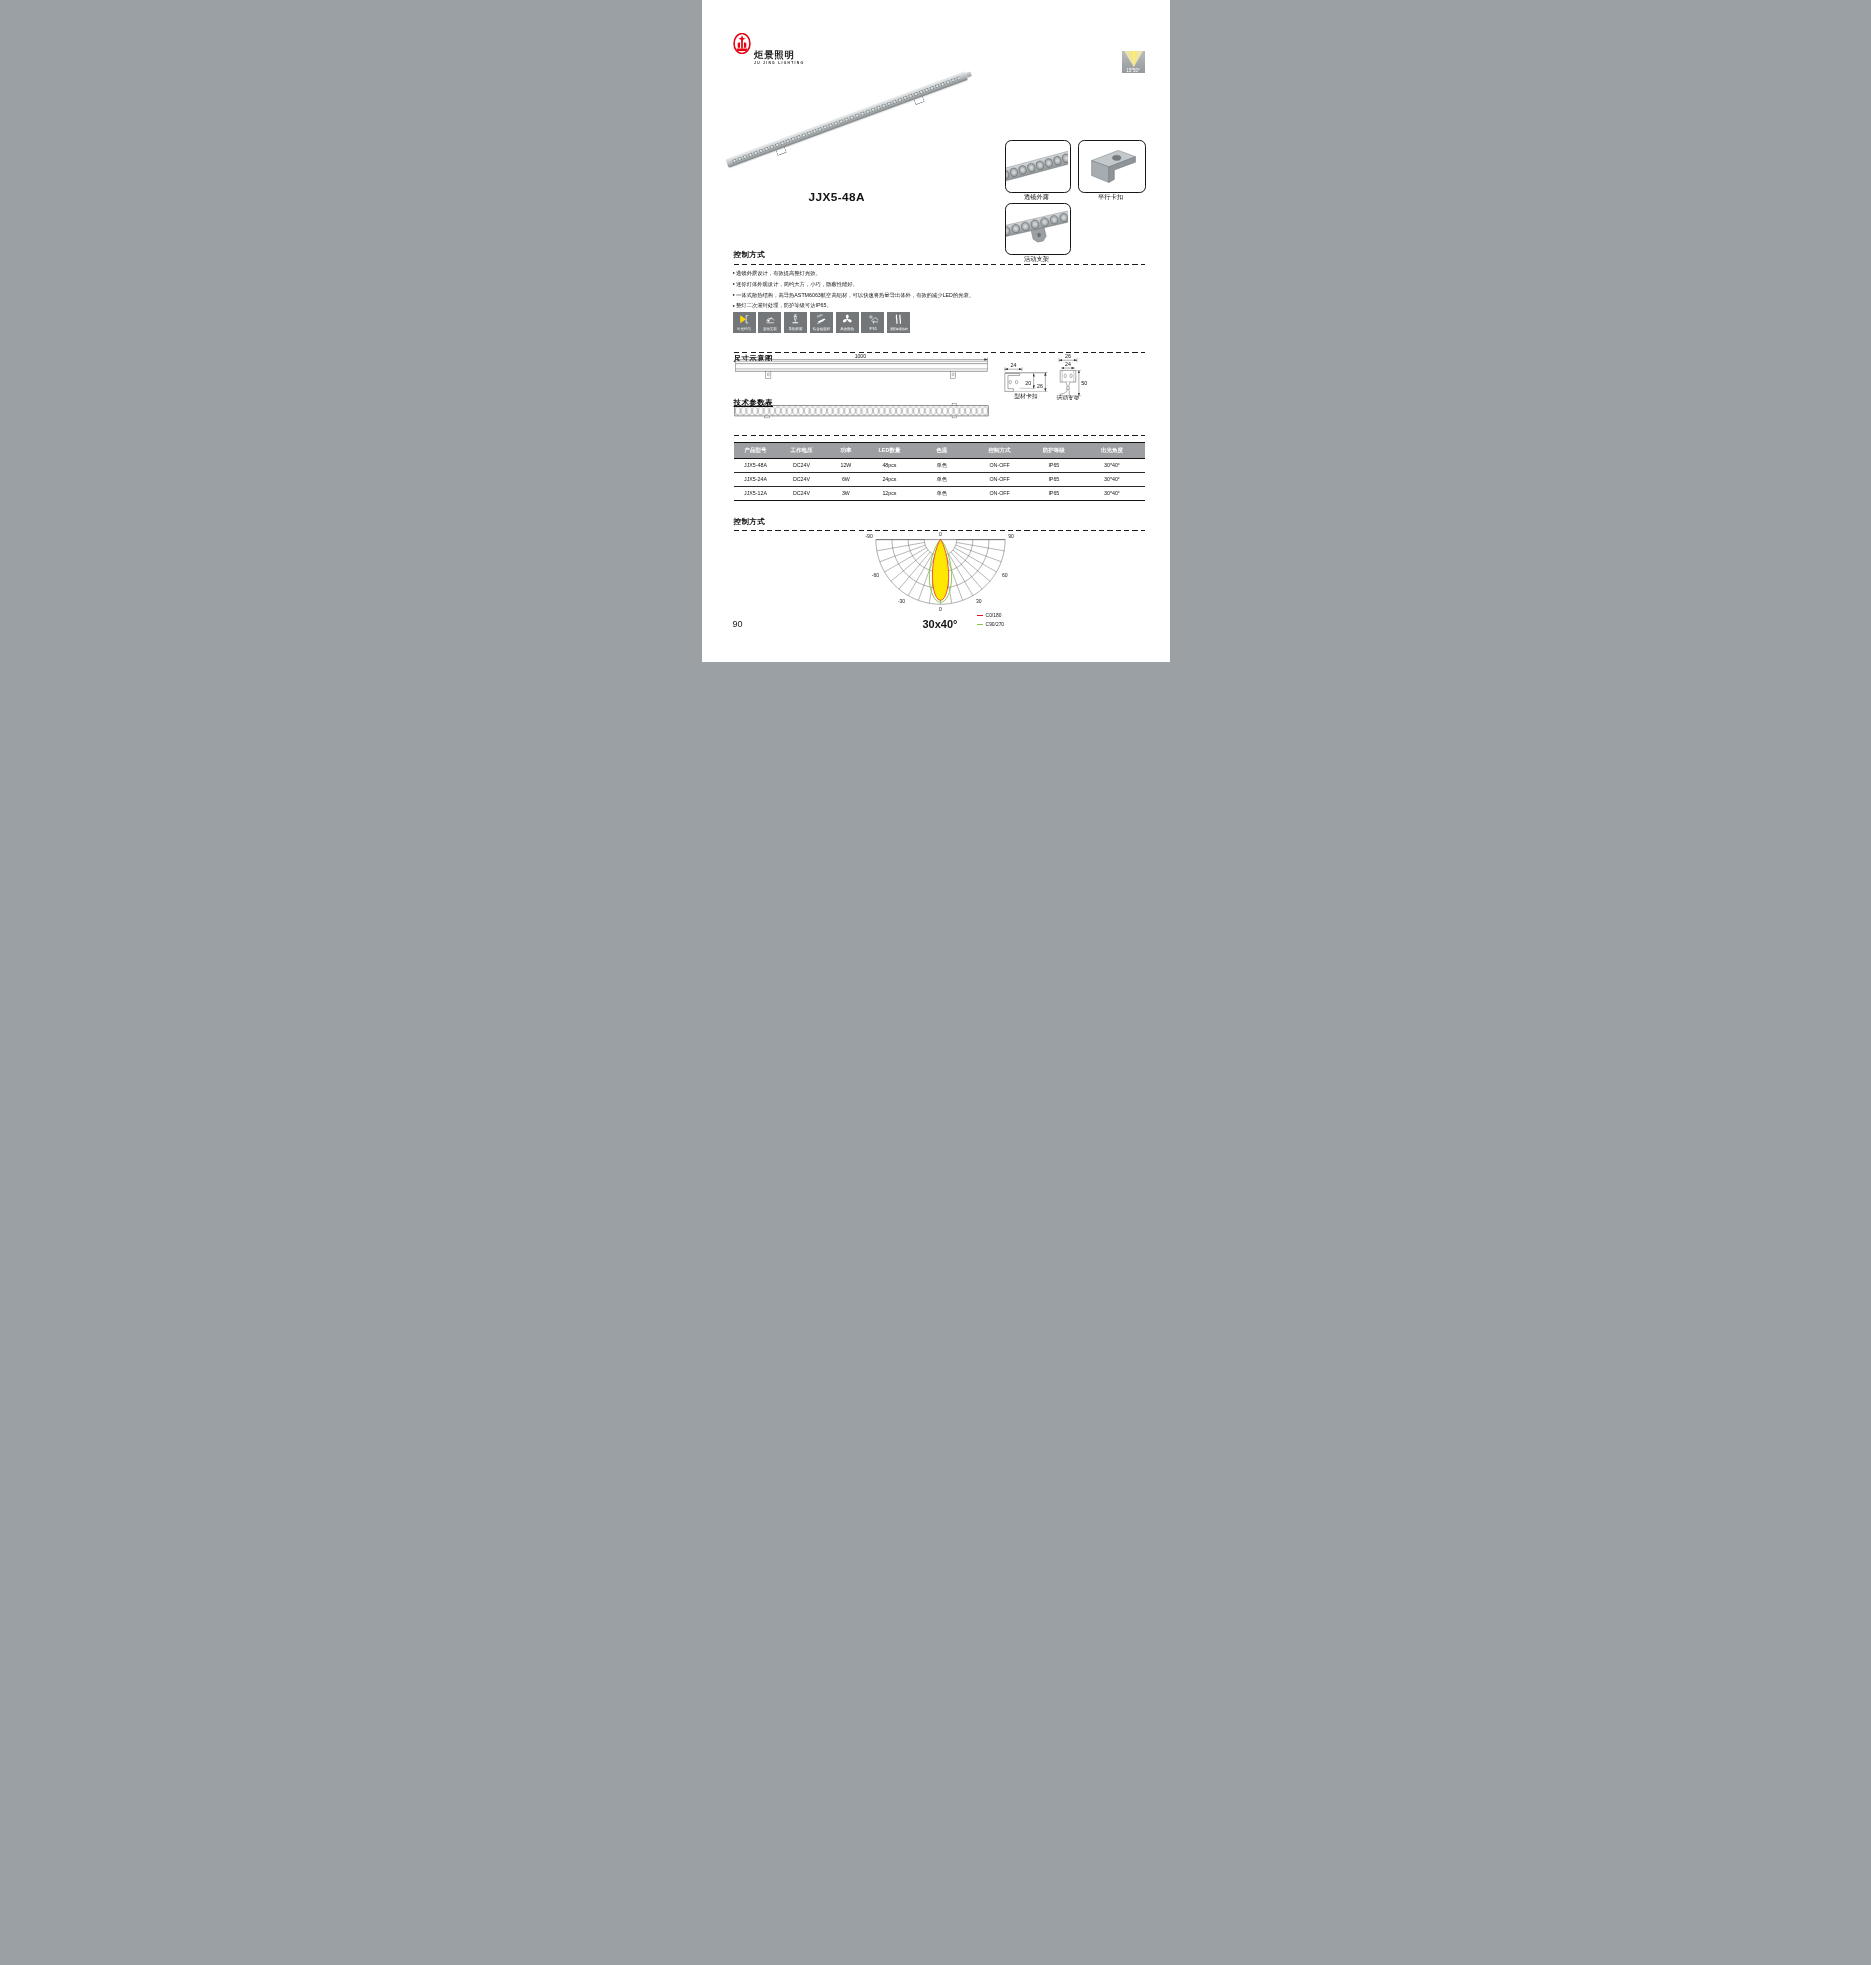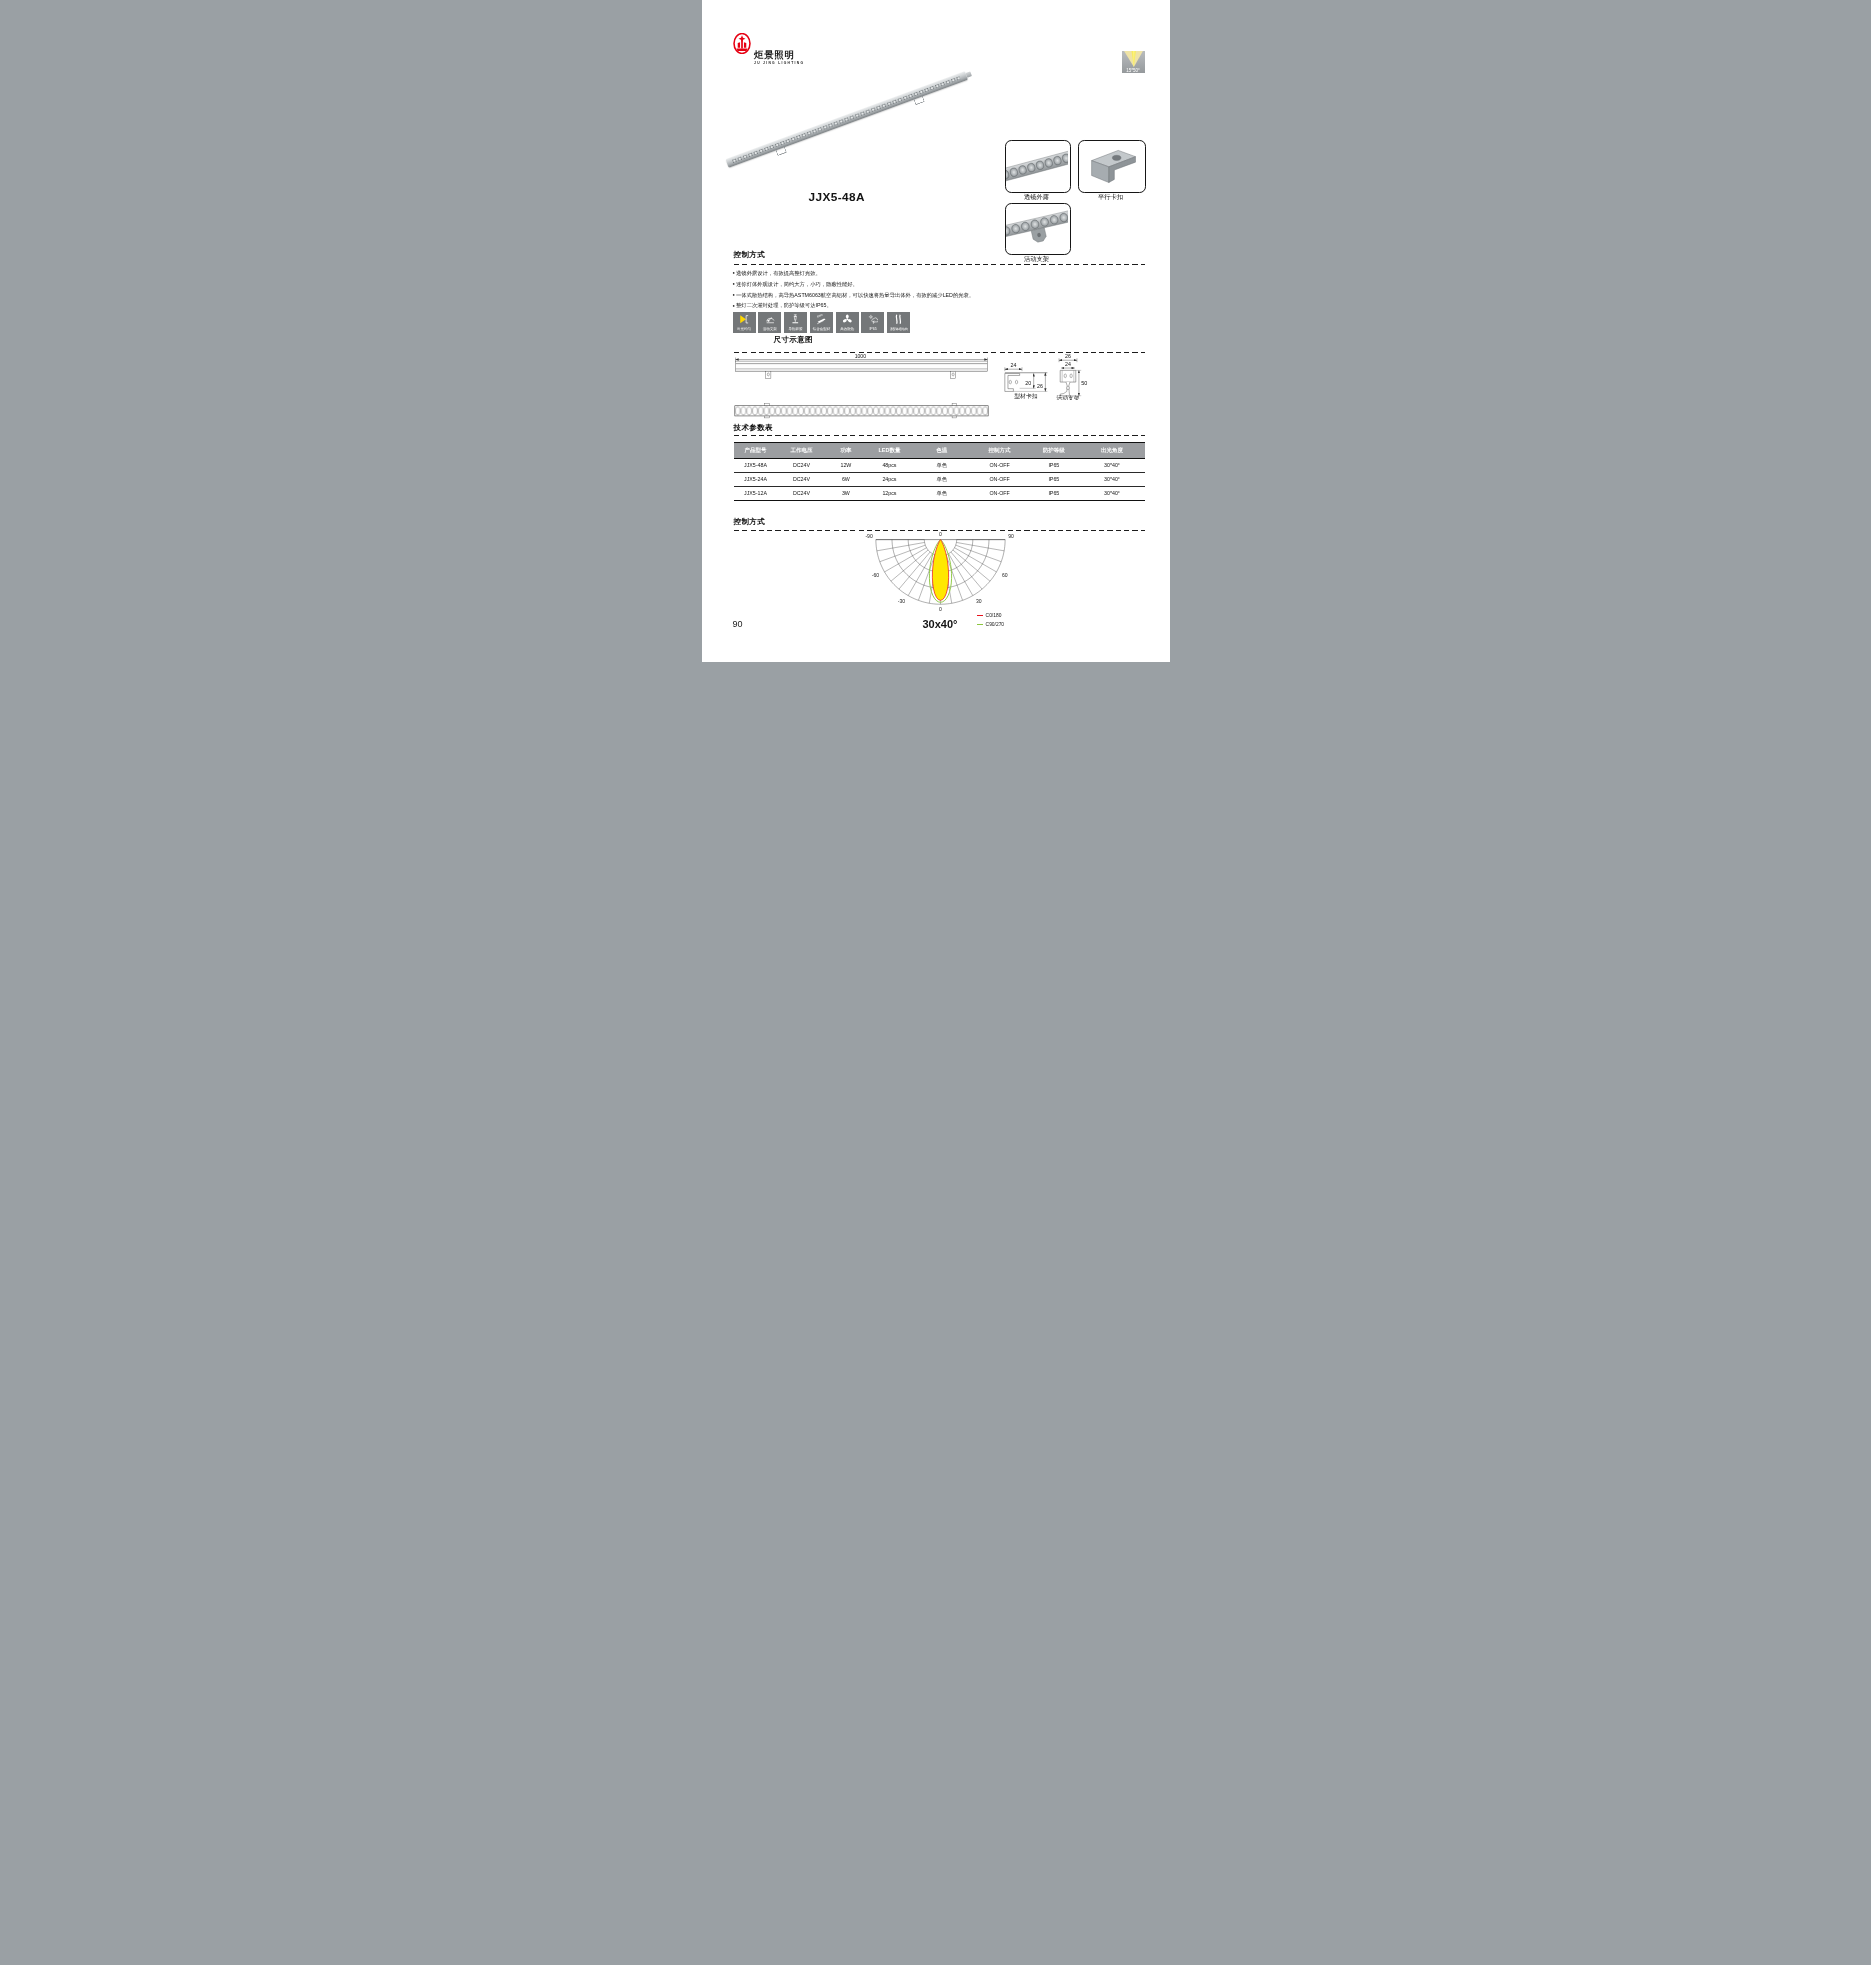--- a/index.html
+++ b/index.html
@@ -261,21 +261,21 @@
       <span class="tag-icon">
         <svg width="10.6" height="10.6" viewBox="0 0 26 26" fill="none" stroke="#fff" stroke-width="3">
             <path d="M9,2 C6,9 12,15 9,24"></path>
             <path d="M17.5,2 C14.5,9 20.5,15 17.5,24"></path>
           </svg>
       </span>
       <span class="tag-label">适配幕墙结构</span>
     </div>
   </div>
 
-  <div class="sec-title" style="top:335px;margin-left:40px;">尺寸示意图</div>
+  <div class="sec-title" style="top:354px;">尺寸示意图</div>
   <div class="dash-line" style="top:352px;"></div>
 
   <svg class="abs" style="left:32px;top:354px;" width="255" height="27.5" viewBox="0 0 650 70">
     <defs>
       <marker id="arrA" markerWidth="9" markerHeight="6" refX="8" refY="3" orient="auto-start-reverse">
           <path d="M0,0 L8.5,3 L0,6 Z" fill="#333"></path>
         </marker>
     </defs>
     <text x="322" y="10" font-size="13" text-anchor="middle" fill="#111">1000</text>
     <line x1="4" y1="14" x2="646" y2="14" stroke="#333" stroke-width="1" marker-start="url(#arrA)" marker-end="url(#arrA)"></line>
@@ -349,21 +349,21 @@
     <g fill="#fff" stroke="#555" stroke-width="1">
       <rect x="78" y="2" width="12" height="6"></rect>
         <rect x="556" y="2" width="12" height="6"></rect>
       <rect x="78" y="32" width="12" height="6"></rect>
         <rect x="556" y="32" width="12" height="6"></rect>
     </g>
     <rect x="2" y="7" width="646" height="26" fill="#fff" stroke="none"></rect>
     <rect x="2" y="7" width="646" height="26" fill="url(#lenspat)" stroke="#333" stroke-width="1.4"></rect>
   </svg>
 
-  <div class="sec-title" style="top:423px;">技术参数表</div>
+  <div class="sec-title" style="top:398px;text-decoration:underline;">技术参数表</div>
   <div class="dash-line" style="top:435px;"></div>
 
   <div class="params-table">
     <div class="thead">
       <div class="cell c0">产品型号</div>
       <div class="cell c1">工作电压</div>
       <div class="cell c2">功率</div>
       <div class="cell c3">LED数量</div>
       <div class="cell c4">色温</div>
       <div class="cell c5">控制方式</div>

